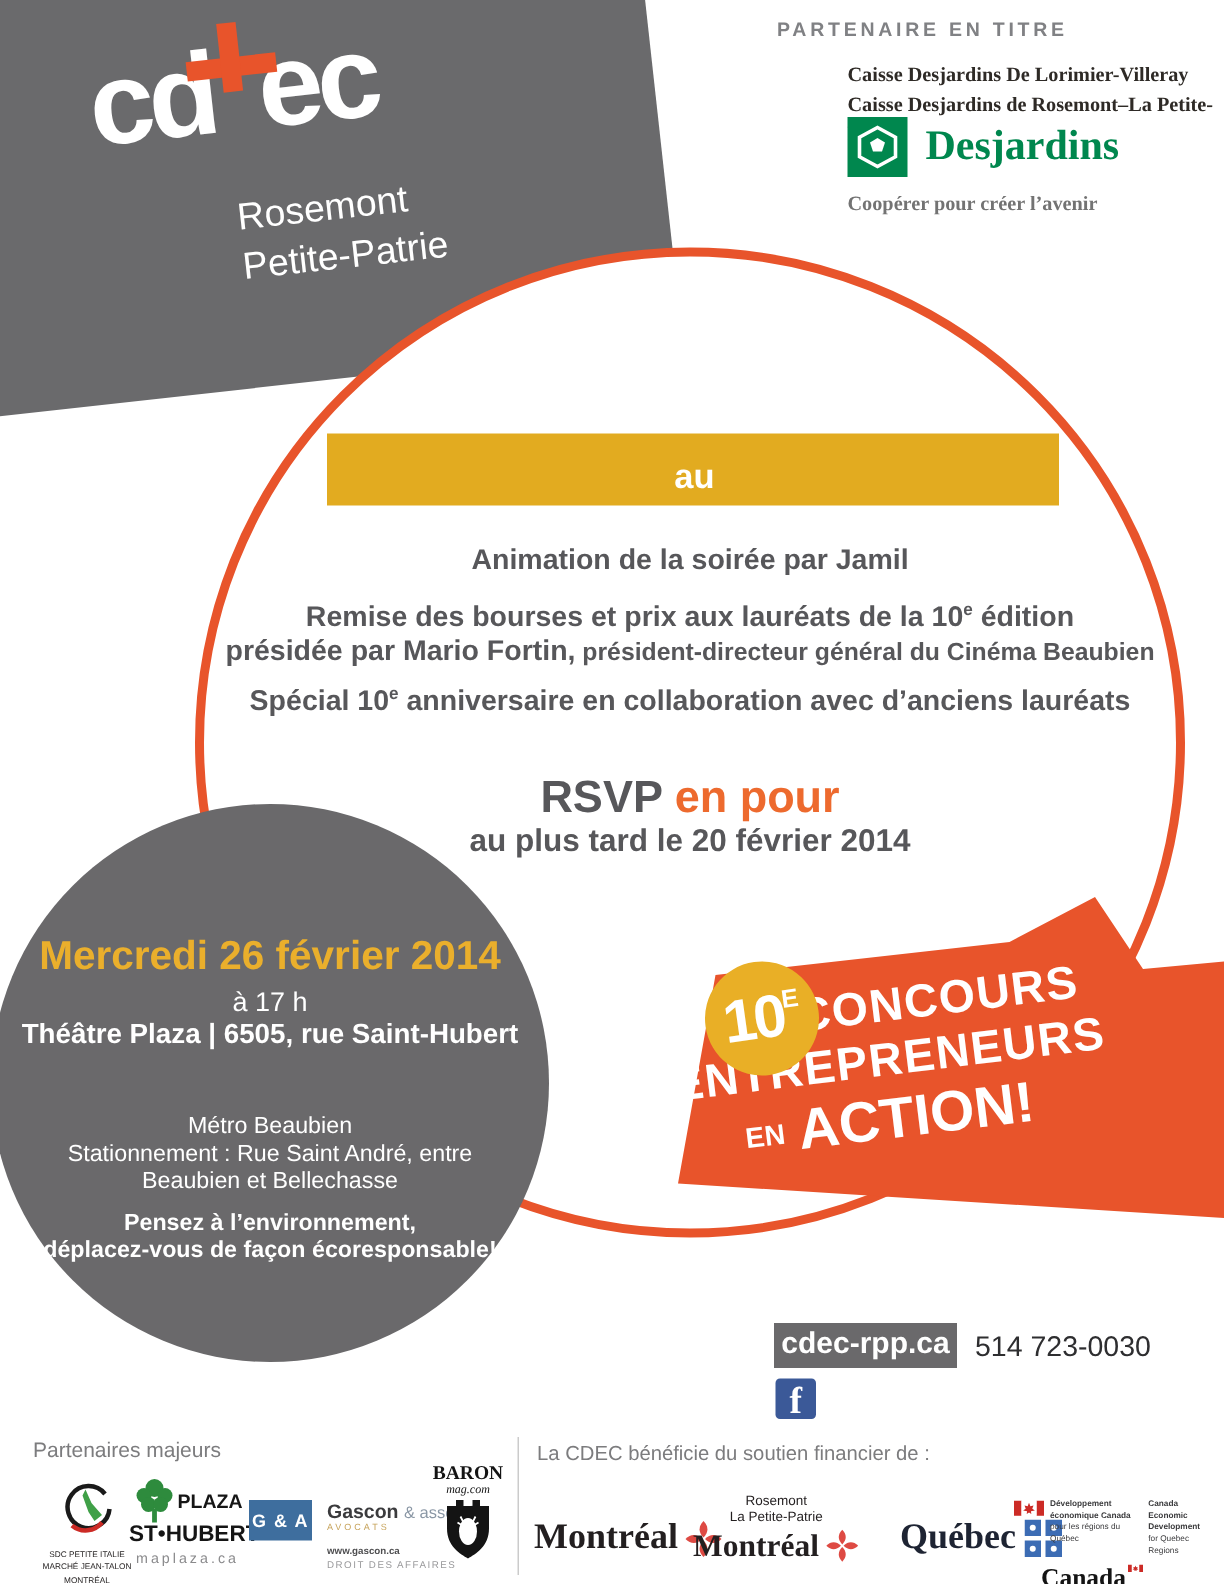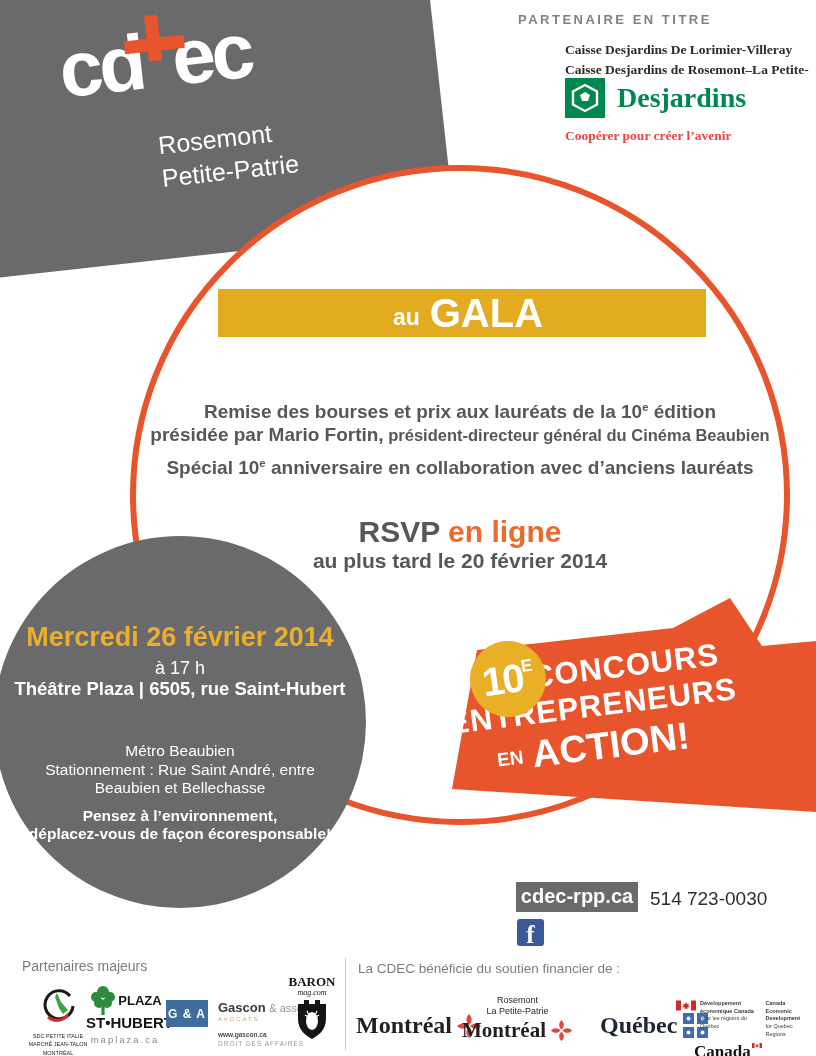--- a/index.html
+++ b/index.html
@@ -20,21 +20,21 @@
   .partner-heading { position:absolute; left:518px; top:12px; font-size:13px; font-weight:bold;
     letter-spacing:2.5px; color:#808184; z-index:2;text-align:right; }
   .caisse-lines { position:absolute; left:565px; top:40px; font-family:"Liberation Serif", serif;
     font-size:13.5px; font-weight:bold; color:#2E2A26; line-height:1.45; z-index:2; }
   .desjardins-row { position:absolute; left:565px; top:78px; display:flex; align-items:center; z-index:2; }
   .desjardins-square { width:40px; height:40px; background:#00874E; display:flex;
     align-items:center; justify-content:center; }
   .desjardins-name { margin-left:12px; color:#00874E; font-family:"Liberation Serif", serif;
     font-size:28px; font-weight:bold; }
   .desjardins-slogan { position:absolute; left:565px; top:128px; font-family:"Liberation Serif", serif;
-    font-size:13.5px; font-weight:bold; color:#ef4444; z-index:2; }
+    font-size:13.5px; font-weight:bold; color:#737373; z-index:2; }
 
   
   .main-circle { position:absolute; left:130px; top:165px; width:660px; height:660px;
     border-radius:50%; background:#fff; border:6px solid #E8542B; z-index:2; }
   .circle-content { position:absolute; left:130px; top:165px; width:660px; height:660px;
     z-index:3; text-align:center; color:#57575A; }
   .gala-banner { position:absolute; left:88px; top:124px; width:488px; height:48px;
     background:#E2AB20; color:#fff; display:flex; align-items:center; justify-content:center; }
   .gala-banner .w-big { font-size:40px; font-weight:800; letter-spacing:0px; }
   .gala-banner .w-small { font-size:23px; font-weight:800; margin:8px 10px 0 12px; }
@@ -151,32 +151,32 @@
       </svg>
     </div>
     <div class="desjardins-name">Desjardins</div>
   </div>
   <div class="desjardins-slogan">Coopérer pour créer l’avenir</div>
 
   <div class="main-circle"></div>
   <div class="circle-content">
     <div class="gala-banner">
       <span class="w-small">au</span>
-      <span class="w-big">GALA</span>
-    </div>
+    </div>
+    <div class="gala-p1">Animation de la soirée par Jamil</div>
     <div class="gala-p2">
       <span>Remise des bourses et prix aux lauréats de la 10</span><sup class="e">e</sup><span> édition</span><br>
       <span>présidée par Mario Fortin,</span><span class="small"> président-directeur général du Cinéma Beaubien</span>
     </div>
     <div class="gala-p4">
       <span>Spécial 10</span><sup class="e">e</sup><span> anniversaire en collaboration avec d’anciens lauréats</span>
     </div>
     <div class="gala-rsvp">
       <span>RSVP</span>
-      <span class="online">en ligne</span>
+      <span class="online">en pour</span>
     </div>
     <div class="gala-deadline">au plus tard le 20 février 2014</div>
   </div>
 
   <div class="event-circle">
     <div class="ev-date">Mercredi 26 février 2014</div>
     <div class="ev-time">à 17 h</div>
     <div class="ev-venue">Théâtre Plaza | 6505, rue Saint-Hubert</div>
     <div class="ev-metro">Métro Beaubien</div>
     <div class="ev-park1">Stationnement : Rue Saint André, entre</div>

